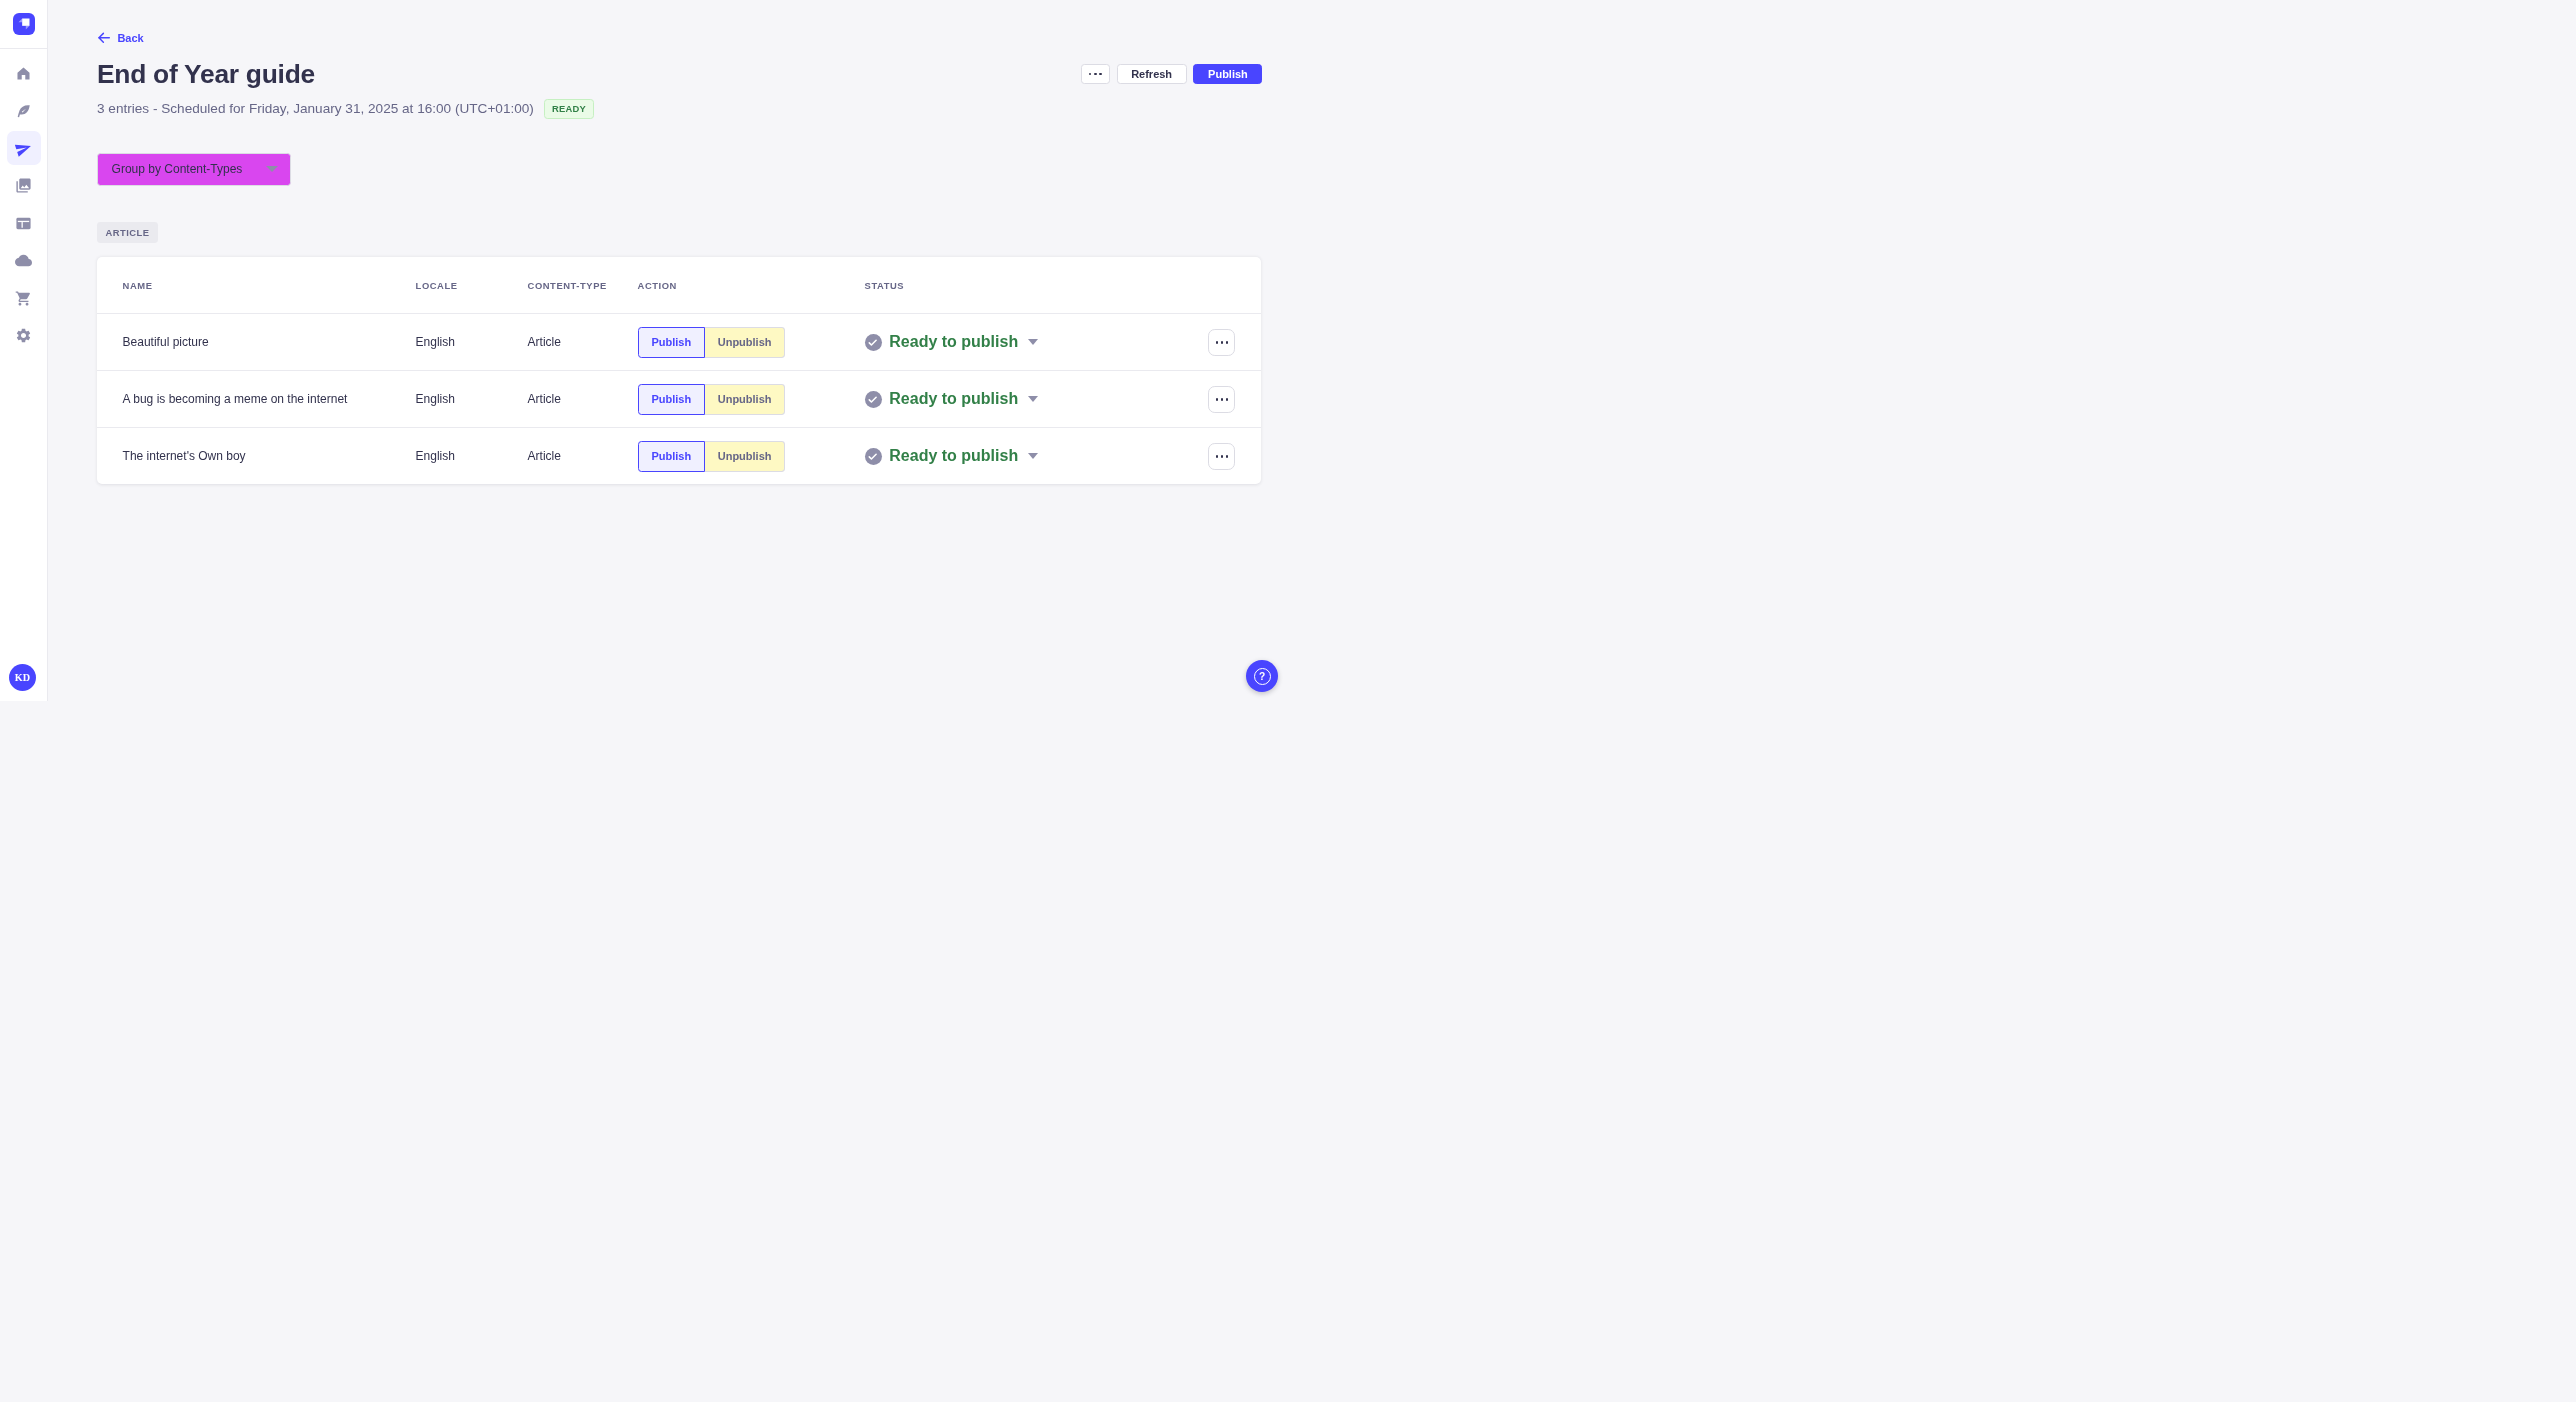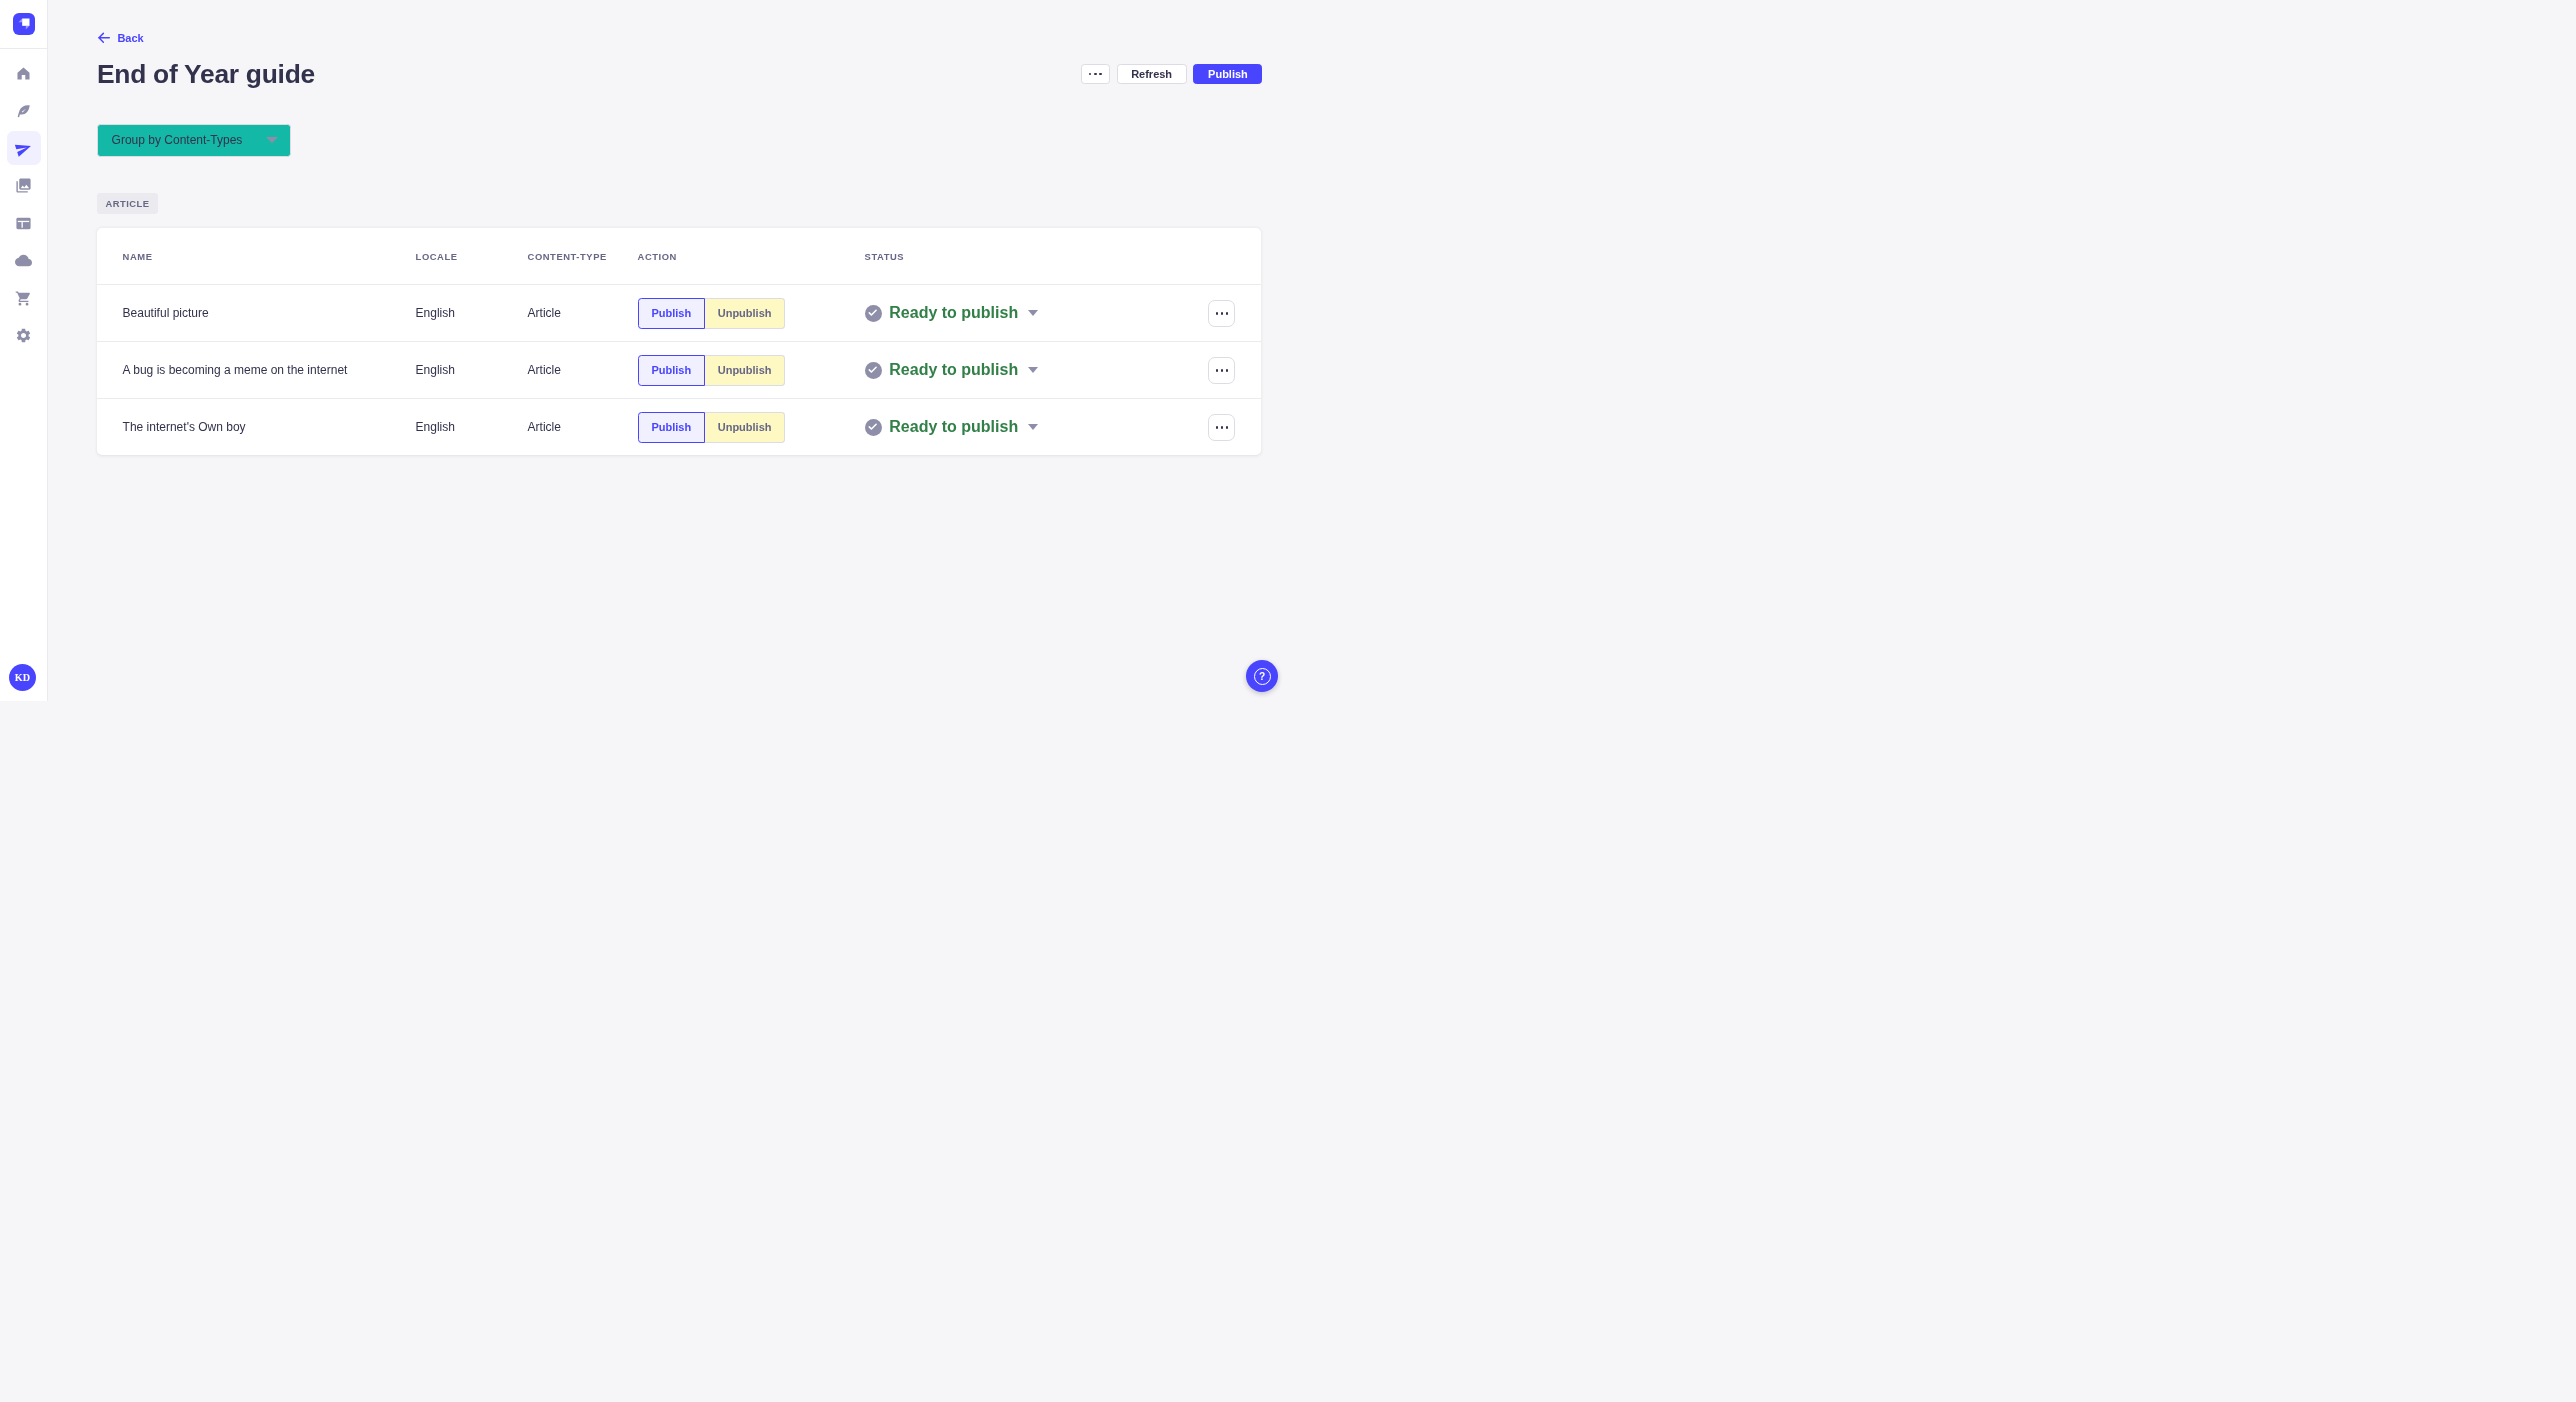--- a/index.html
+++ b/index.html
@@ -36,21 +36,21 @@
          font-family:"Liberation Sans","DejaVu Sans",sans-serif; }
   .btn.icon-btn { width:29px; padding:0; display:flex; align-items:center; justify-content:center; }
   .btn.primary { background:#4945FF; border-color:#4945FF; color:#FFFFFF; }
   .dots { display:inline-flex; align-items:center; }
   .dots i { width:2.6px; height:2.6px; border-radius:50%; background:#32324D; display:inline-block; margin:0 1.4px; }
   .subtitle-row { margin-top:9.4px; display:flex; align-items:center; gap:10.2px; }
   .subtitle { font-size:13.6px; color:#666687; }
   .badge-ready { background:#EAFBE7; border:0.9px solid #C6F0C2; color:#328048; font-size:9.4px; font-weight:700;
                  padding:3.4px 6.8px; border-radius:3.4px; letter-spacing:.03em; }
 
-  .select { margin-top:34px; width:194px; height:33px; background:#14b8a6; border:0.9px solid #DCDCE4;
+  .select { margin-top:34px; width:194px; height:33px; background:#d946ef; border:0.9px solid #DCDCE4;
             border-radius:3.4px; display:flex; align-items:center; justify-content:space-between;
             padding:0 12px 0 13.6px; cursor:pointer; font-family:"Liberation Sans","DejaVu Sans",sans-serif; }
   .select span.lbl { font-size:12px; color:#32324D; }
   .caret { width:0; height:0; border-left:6px solid transparent; border-right:6px solid transparent;
            border-top:6.8px solid #8E8EA9; }
   .caret.small { border-left-width:5.1px; border-right-width:5.1px; border-top-width:6px; }
 
   .group-badge { margin-top:36px; display:inline-block; background:#EAEAEF; color:#666687; font-size:9.4px;
                  font-weight:700; letter-spacing:.05em; padding:5.1px 8.5px; border-radius:3.4px; }
 
@@ -165,20 +165,24 @@
               <i></i>
               <i></i>
               <i></i>
             </span>
         </button>
         <button class="btn">Refresh</button>
         <button class="btn primary">Publish</button>
       </div>
     </div>
 
+    <div class="subtitle-row">
+      <span class="subtitle">3 entries - Scheduled for Friday, January 31, 2025 at 16:00 (UTC+01:00)</span>
+      <span class="badge-ready">READY</span>
+    </div>
 
     <button class="select">
       <span class="lbl">Group by Content-Types</span>
       <span class="caret"></span>
     </button>
 
     <div>
       <span class="group-badge">ARTICLE</span>
     </div>
 

